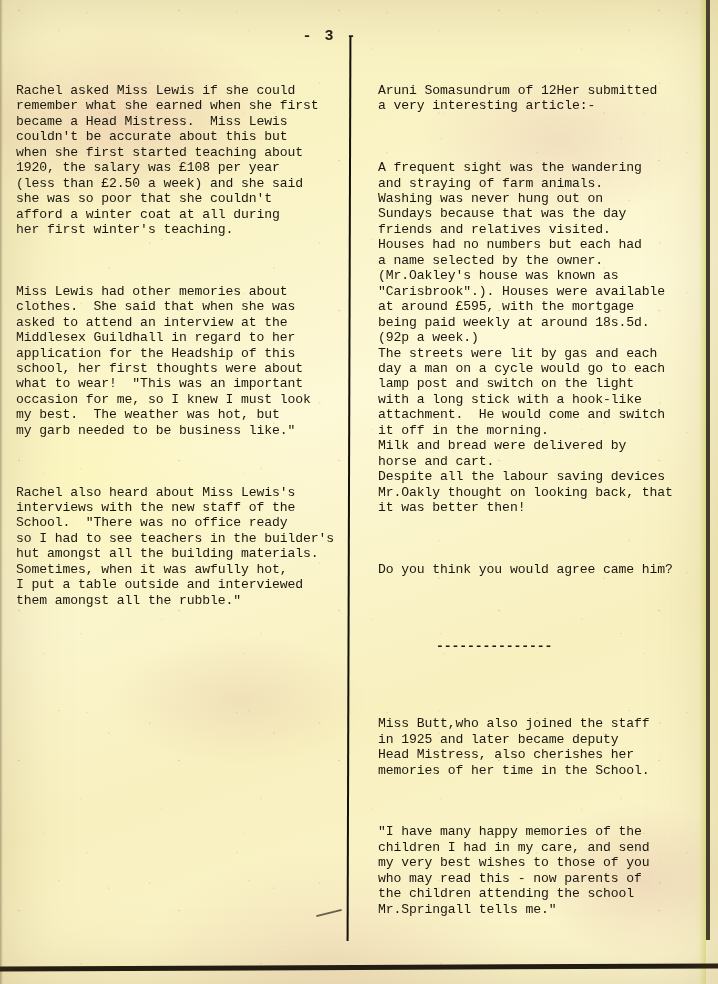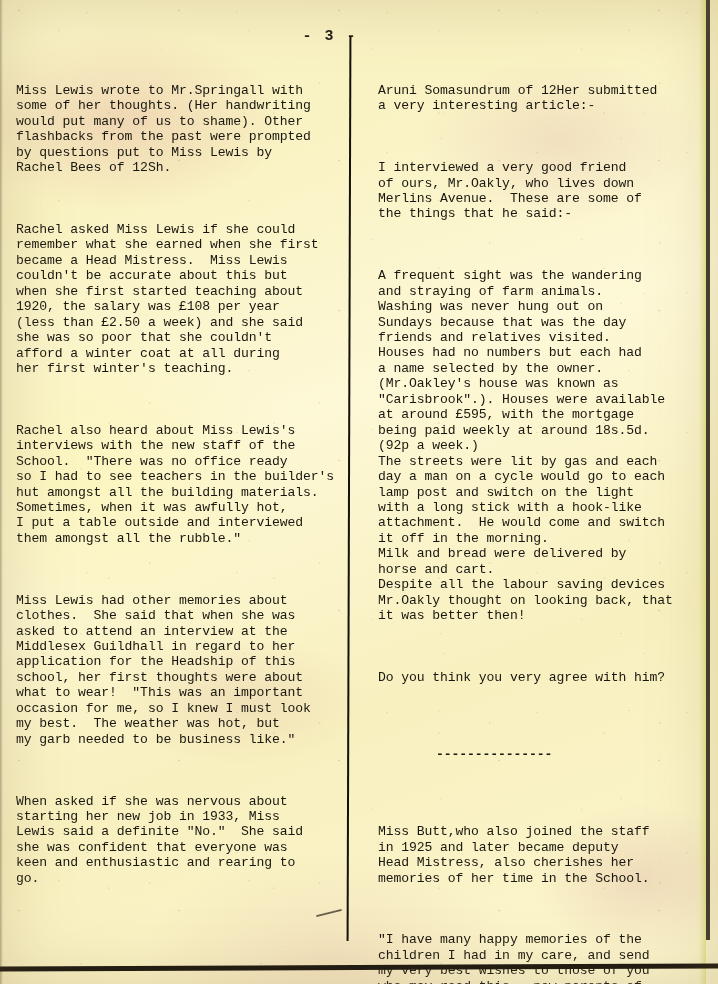--- a/index.html
+++ b/index.html
@@ -147,74 +147,58 @@
 
 <div id="page">
 
   <div id="grain"></div>
 
   <div id="pageno">- 3 -</div>
 
   <div id="rule"></div>
 
   <div id="col-left" class="col">
-    <p>Miss Lewis wrote to Mr.Springall with
-some of her thoughts. (Her handwriting
-would put many of us to shame). Other
-flashbacks from the past were prompted
-by questions put to Miss Lewis by
-Rachel Bees of 12Sh.</p>
     <p>Rachel asked Miss Lewis if she could
 remember what she earned when she first
 became a Head Mistress.  Miss Lewis
 couldn't be accurate about this but
 when she first started teaching about
 1920, the salary was £108 per year
 (less than £2.50 a week) and she said
 she was so poor that she couldn't
 afford a winter coat at all during
 her first winter's teaching.</p>
-    <p>Rachel also heard about Miss Lewis's
-interviews with the new staff of the
-School.  "There was no office ready
-so I had to see teachers in the builder's
-hut amongst all the building materials.
-Sometimes, when it was awfully hot,
-I put a table outside and interviewed
-them amongst all the rubble."</p>
     <p>Miss Lewis had other memories about
 clothes.  She said that when she was
 asked to attend an interview at the
 Middlesex Guildhall in regard to her
 application for the Headship of this
 school, her first thoughts were about
 what to wear!  "This was an important
 occasion for me, so I knew I must look
 my best.  The weather was hot, but
 my garb needed to be business like."</p>
-    <p>When asked if she was nervous about
-starting her new job in 1933, Miss
-Lewis said a definite "No."  She said
-she was confident that everyone was
-keen and enthusiastic and rearing to
-go.</p>
+    <p>Rachel also heard about Miss Lewis's
+interviews with the new staff of the
+School.  "There was no office ready
+so I had to see teachers in the builder's
+hut amongst all the building materials.
+Sometimes, when it was awfully hot,
+I put a table outside and interviewed
+them amongst all the rubble."</p>
     
     
   </div>
 
   <div id="pencil"></div>
 
   <div id="clip-right">
     <div id="col-right" class="col">
       <p>Aruni Somasundrum of 12Her submitted
 a very interesting article:-</p>
-      <p>I interviewed a very good friend
-of ours, Mr.Oakly, who lives down
-Merlins Avenue.  These are some of
-the things that he said:-</p>
       <p>A frequent sight was the wandering
 and straying of farm animals.
 Washing was never hung out on
 Sundays because that was the day
 friends and relatives visited.
 Houses had no numbers but each had
 a name selected by the owner.
 (Mr.Oakley's house was known as
 "Carisbrook".). Houses were available
 at around £595, with the mortgage
@@ -224,21 +208,21 @@
 day a man on a cycle would go to each
 lamp post and switch on the light
 with a long stick with a hook-like
 attachment.  He would come and switch
 it off in the morning.
 Milk and bread were delivered by
 horse and cart.
 Despite all the labour saving devices
 Mr.Oakly thought on looking back, that
 it was better then!</p>
-      <p>Do you think you very agree with him?</p>
+      <p>Do you think you would agree came him?</p>
 
       <div class="sep">---------------</div>
 
       <p>Miss Butt,who also joined the staff
 in 1925 and later became deputy
 Head Mistress, also cherishes her
 memories of her time in the School.</p>
       <p>"I have many happy memories of the
 children I had in my care, and send
 my very best wishes to those of you

